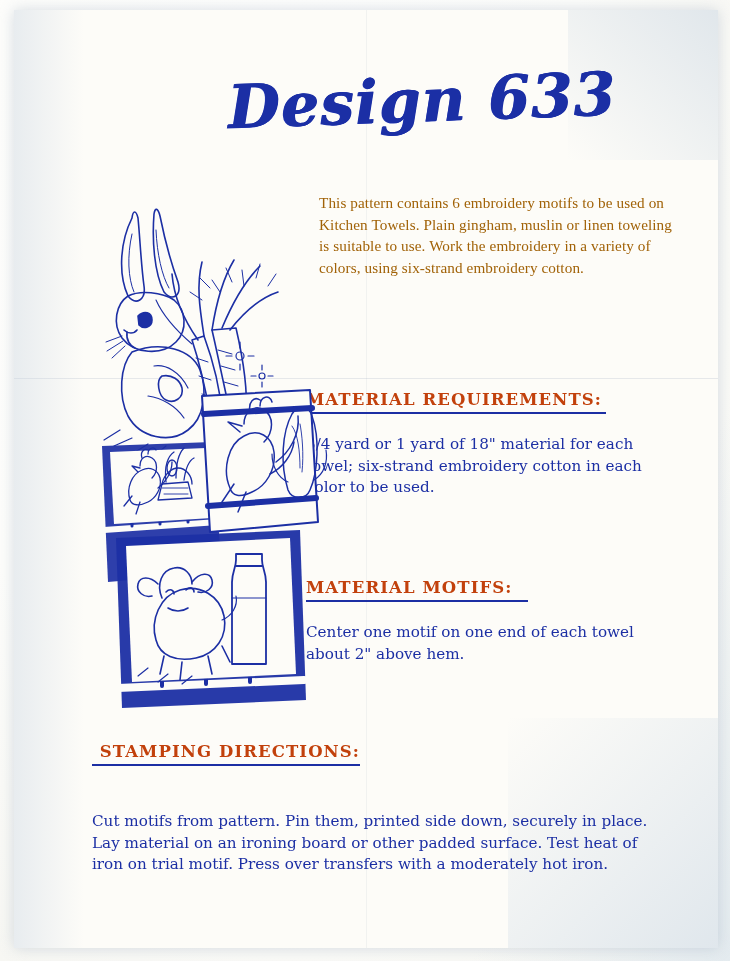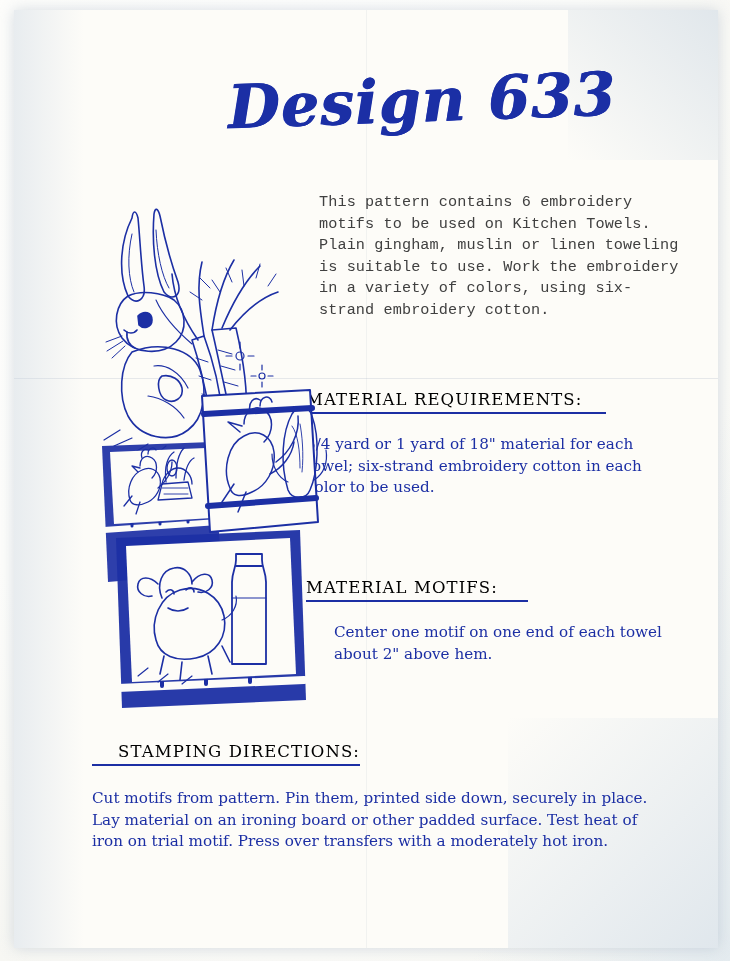--- a/index.html
+++ b/index.html
@@ -73,35 +73,35 @@
     transform-origin: left center;
     text-shadow: 0.6px 0 0 #1b2fa5, -0.4px 0.4px 0 #2438b5;
   }
 
   
   #intro {
     position: absolute;
     left: 305px;
     top: 182px;
     width: 360px;
-    font-family: Liberation Mono, monospace;
+    font-family: Liberation Serif, serif;
     font-size: 15.2px;
     line-height: 21.6px;
-    color: #404040;
+    color: #a16207;
     letter-spacing: 0.1px;
   }
 
   
   .section-head {
     position: absolute;
     font-family: "DejaVu Serif", serif;
     font-size: 16.5px;
-    font-weight: 400;
+    font-weight: 700;
     letter-spacing: 1.1px;
-    color: #000000;
+    color: #c2410c;
     padding-bottom: 3px;
     white-space: nowrap;
   }
   .section-head .rule {
     display: block;
     height: 2px;
     background: #1c2fa4;
     margin-top: 3px;
   }
 
@@ -144,27 +144,27 @@
     <div class="section-head" style="left:292px; top:380px; width:300px;">
       <span>MATERIAL REQUIREMENTS:</span>
       <span class="rule"></span>
     </div>
     <div class="body-text" style="left:292px; top:424px; width:368px;">3/4 yard or 1 yard of 18" material for each towel; six-strand embroidery cotton in each color to be used.</div>
 
     <div class="section-head" style="left:292px; top:568px; width:222px;">
       <span>MATERIAL MOTIFS:</span>
       <span class="rule"></span>
     </div>
-    <div class="body-text" style="left:292px; top:612px; width:360px;margin-left:28px;">Center one motif on one end of each towel about 2" above hem.</div>
+    <div class="body-text" style="left:292px; top:612px; width:360px;">Center one motif on one end of each towel about 2" above hem.</div>
 
     <div class="section-head" style="left:78px; top:732px; width:268px;text-align:right;">
       <span>STAMPING DIRECTIONS:</span>
       <span class="rule"></span>
     </div>
-    <div class="body-text" style="left:78px; top:778px; width:560px;">Cut motifs from pattern.  Pin them, printed side down, securely in place.  Lay material on an ironing board or other padded surface.  Test heat of iron on trial motif.  Press over transfers with a moderately hot iron.</div>
+    <div class="body-text" style="left:78px; top:801px; width:560px;">Cut motifs from pattern.  Pin them, printed side down, securely in place.  Lay material on an ironing board or other padded surface.  Test heat of iron on trial motif.  Press over transfers with a moderately hot iron.</div>
 
     <div id="art">
       <svg width="240" height="560" viewBox="0 0 240 560" xmlns="http://www.w3.org/2000/svg">
         <g stroke="#1c2fa4" fill="none" stroke-width="1.6" stroke-linecap="round" stroke-linejoin="round">
 
           <g>
 
             <path d="M40 18 C28 42 26 74 36 96 C44 106 54 100 52 86 C49 64 48 38 46 18 C44 10 41 10 40 18 Z"></path>
             <path d="M62 14 C60 40 62 72 72 92 C80 102 90 96 86 82 C78 60 72 36 68 16 C66 8 63 7 62 14 Z"></path>
             <path d="M40 34 C35 56 36 78 42 92" stroke-width="1"></path>

